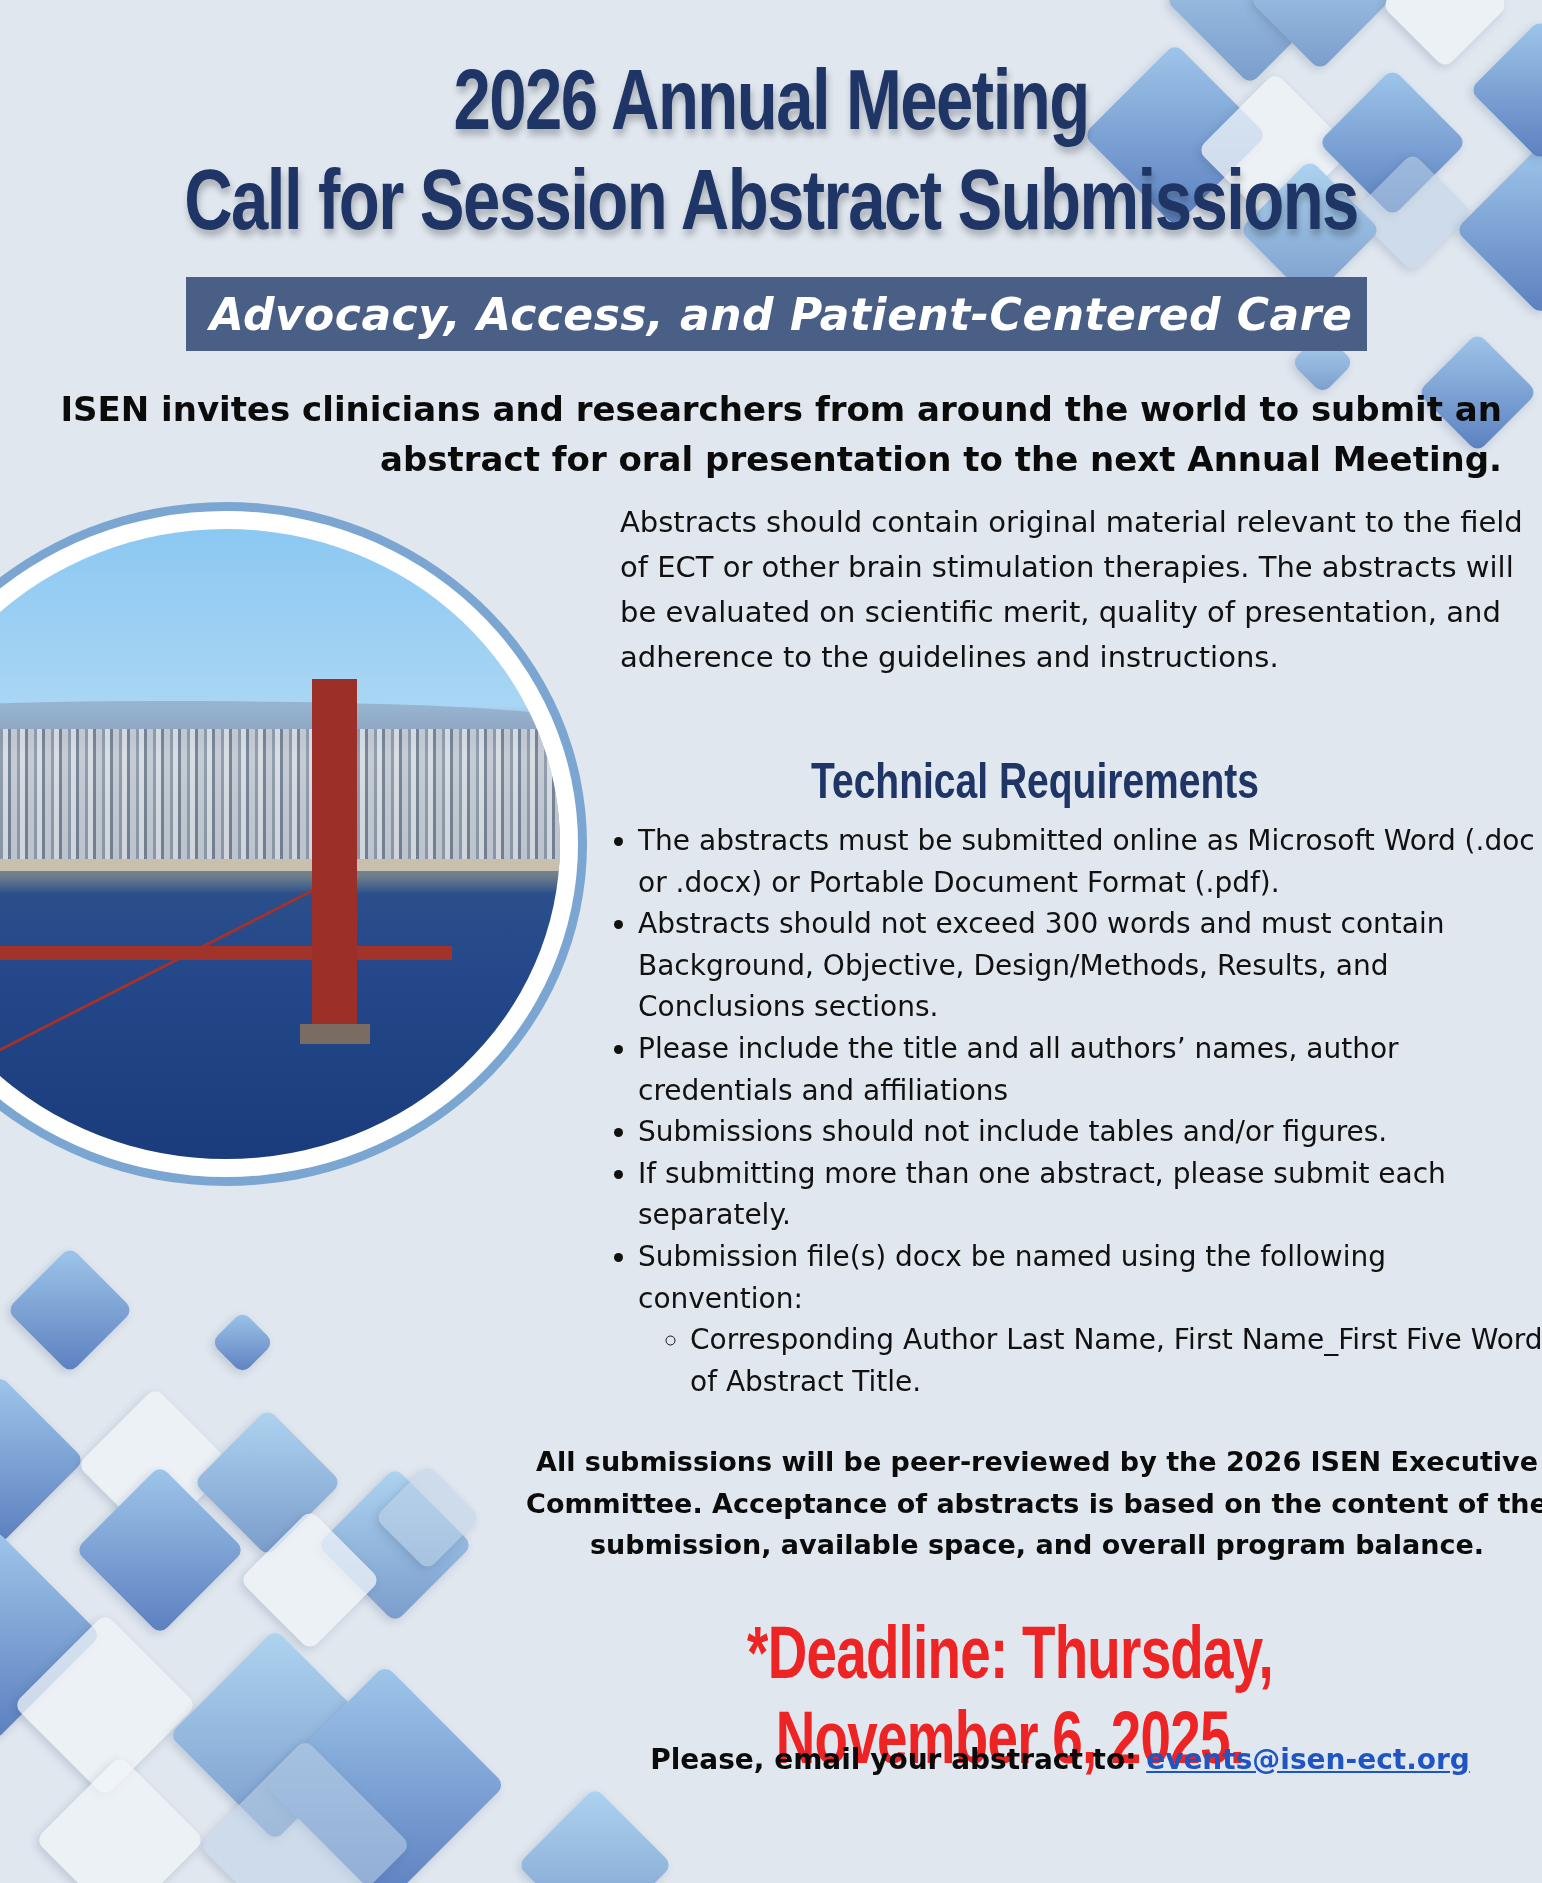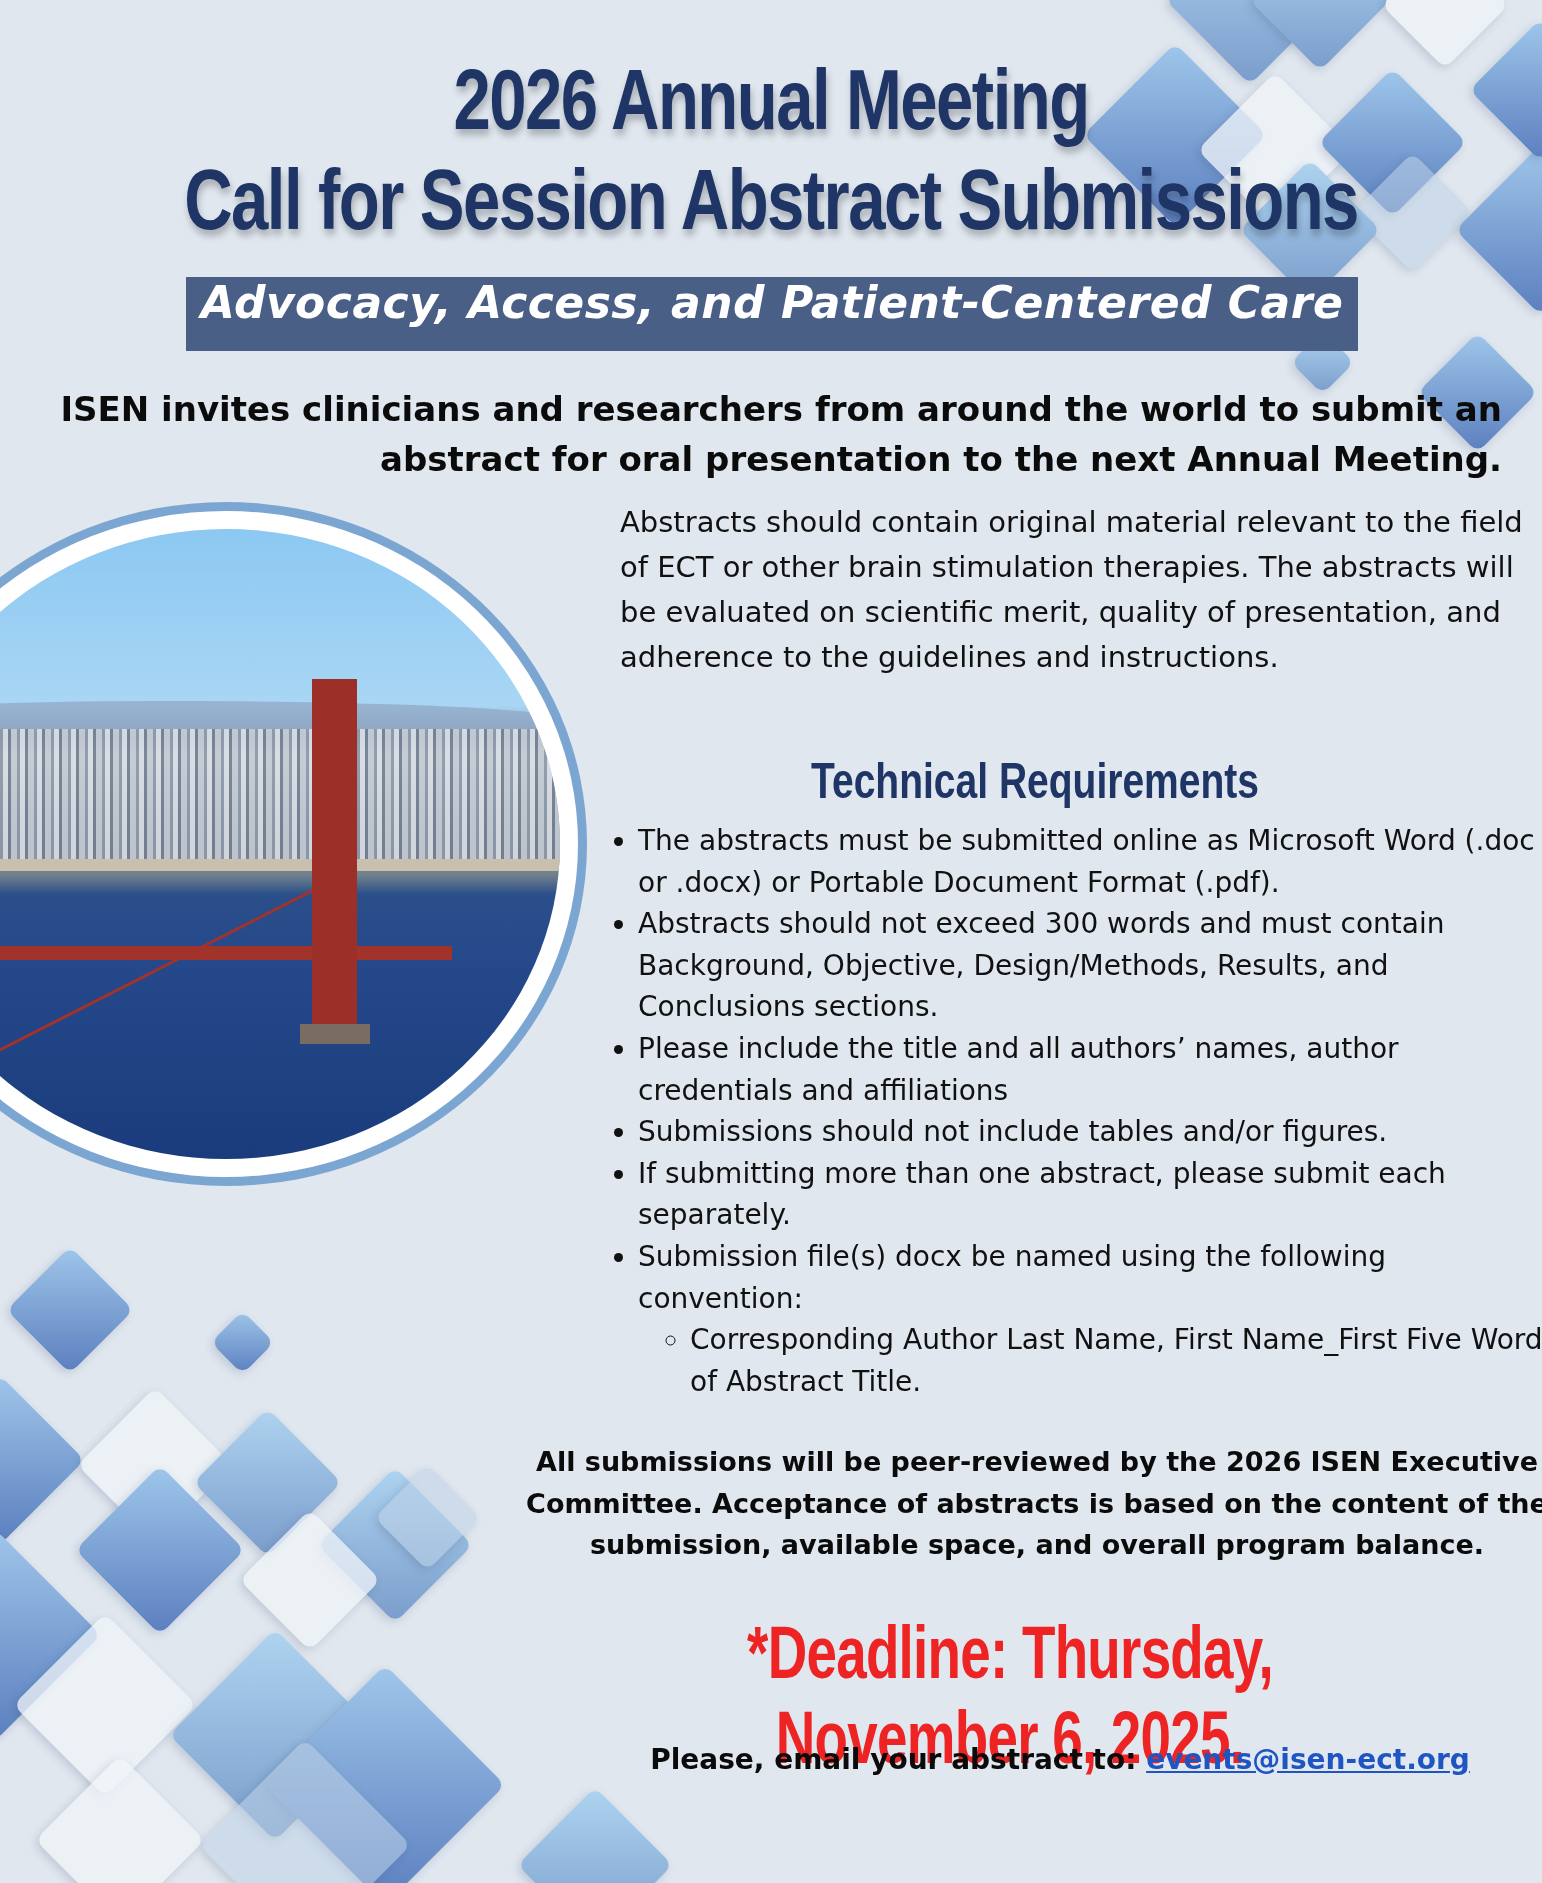--- a/index.html
+++ b/index.html
@@ -23,21 +23,21 @@
     font-family:"Liberation Sans", sans-serif; font-weight:700;
     color:#1e3566; letter-spacing:-2px;
     text-shadow: 2px 6px 8px rgba(0,0,0,0.25);
     transform:scaleX(0.78); transform-origin:center;
   }
   .t1 { top:50px; font-size:86px; }
   .t2 { top:150px; font-size:86px; }
 
   .subtitle-box {
     position:absolute; left:186px; top:277px; width:1172px; height:74px;
-    background:#4a5f86; display:flex; align-items:flex-start; justify-content:center;
+    background:#4a5f86; display:flex; align-items:center; justify-content:center;padding-left:9px;
   }
   .subtitle-text {
     color:#fff; font-style:italic; font-weight:700; font-size:44px;
     font-family:"DejaVu Sans", sans-serif; letter-spacing:0.5px;
   }
   .intro {
     position:absolute; left:40px; width:1462px; top:384px; text-align:right;
     font-family:"DejaVu Sans", sans-serif; font-weight:700; font-size:34px; line-height:50px;
     color:#0b0b0b;
   }

